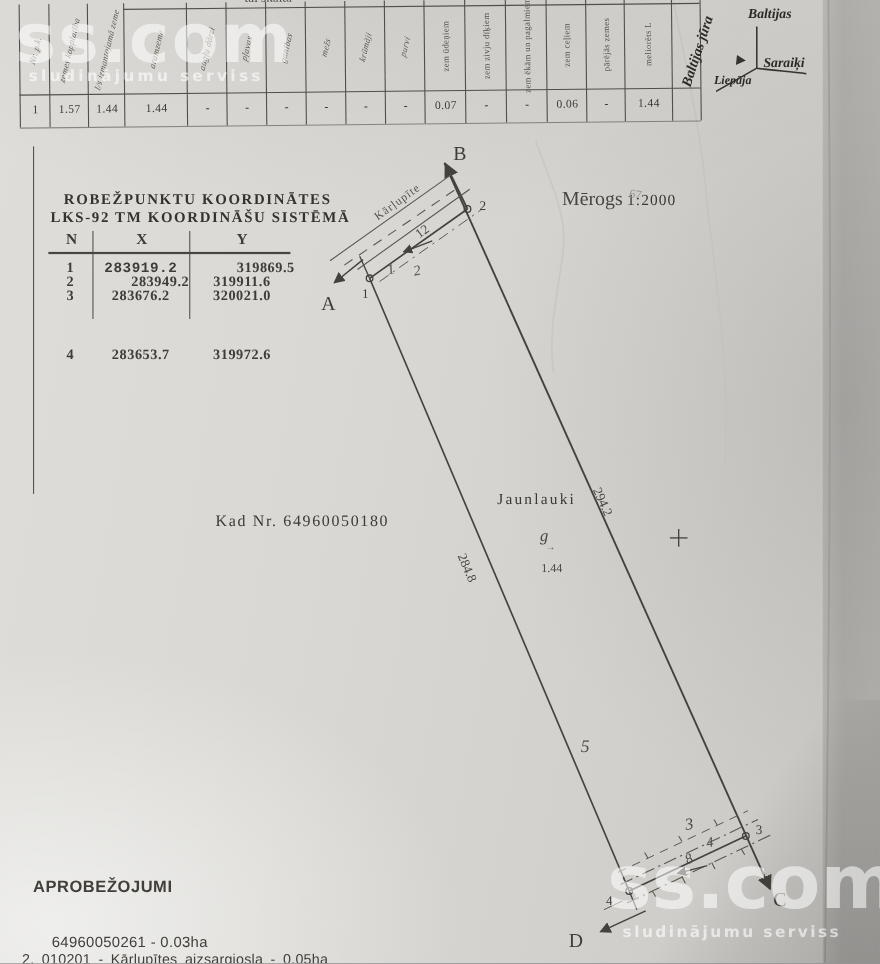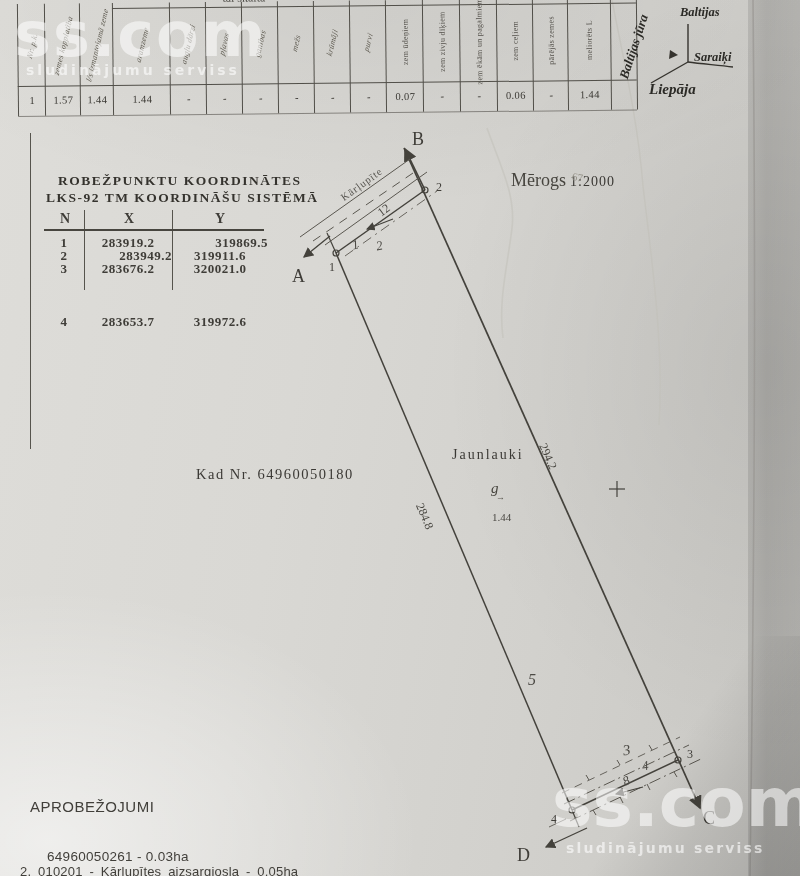--- a/index.html
+++ b/index.html
@@ -177,35 +177,35 @@
       </div>
     <div class="col last" style="left:568px;width:42px;">
         <span class="hdr">meliorēts L</span>
         <span class="val">1.44</span>
       </div>
   </div>
 
   <div class="txt bold it" style="left:616px;top:76px;transform:rotate(-72deg);transform-origin:0 0;font-size:13px;color:#2b2a26;">Baltijas jūra</div>
   <div class="txt bold it" style="left:680px;top:5px;font-size:12.5px;color:#2b2a26;">Baltijas</div>
   <div class="txt bold it" style="left:694px;top:50px;font-size:12.5px;color:#2b2a26;">Saraiķi</div>
-  <div class="txt bold it" style="left:649px;top:81px;font-size:15px;color:#2b2a26;">Liepāja</div>
+  <div class="txt bold it" style="left:649px;top:67px;font-size:11px;color:#2b2a26;">Liepāja</div>
 
   <div class="shade" style="left:30px;top:133px;width:1.2px;height:316px;background:#56544d;z-index:2;"></div>
   <div class="txt bold typew" style="left:58px;top:162px;font-size:13.5px;color:#35332e;">ROBEŽPUNKTU KOORDINĀTES</div>
   <div class="txt bold typew" style="left:46px;top:179px;font-size:13.5px;color:#35332e;">LKS-92 TM KOORDINĀŠU SISTĒMĀ</div>
 
   <div class="txt bold" style="left:50px;top:211px;width:30px;text-align:center;font-size:14px;">N</div>
   <div class="txt bold" style="left:86px;top:211px;width:86px;text-align:center;font-size:14px;">X</div>
   <div class="txt bold" style="left:174px;top:211px;width:92px;text-align:center;font-size:14px;">Y</div>
   <div class="shade" style="left:84px;top:210px;width:1px;height:80px;background:#56544d;z-index:2;"></div>
   <div class="shade" style="left:172px;top:210px;width:1px;height:80px;background:#56544d;z-index:2;"></div>
   <div class="shade" style="left:44px;top:229px;width:220px;height:1.6px;background:#47453f;z-index:2;"></div>
 
   <div class="txt" style="left:44px;top:235px;font-size:13px;font-weight:600;letter-spacing:.5px;">
-    <span style="display:inline-block;width:40px;text-align:center;">1</span><span style="display:inline-block;width:88px;text-align:center;">283919.2</span><span style="display:inline-block;width:96px;text-align:right;">319869.5</span>
+    <span style="display:inline-block;width:40px;text-align:center;">1</span><span style="display:inline-block;width:88px;text-align:center;font-family:Liberation Mono, monospace;">283919.2</span><span style="display:inline-block;width:96px;text-align:right;">319869.5</span>
   </div>
   <div class="txt" style="left:44px;top:248px;font-size:13px;font-weight:600;letter-spacing:.5px;">
     <span style="display:inline-block;width:40px;text-align:center;">2</span><span style="display:inline-block;width:88px;text-align:right;">283949.2</span><span style="display:inline-block;width:96px;text-align:center;">319911.6</span>
   </div>
   <div class="txt" style="left:44px;top:261px;font-size:13px;font-weight:600;letter-spacing:.5px;">
     <span style="display:inline-block;width:40px;text-align:center;">3</span><span style="display:inline-block;width:88px;text-align:center;">283676.2</span><span style="display:inline-block;width:96px;text-align:center;">320021.0</span>
   </div>
   <div class="txt" style="left:44px;top:274px;font-size:13px;font-weight:700;letter-spacing:.5px;margin-top:40px;">
     <span style="display:inline-block;width:40px;text-align:center;">4</span><span style="display:inline-block;width:88px;text-align:center;">283653.7</span><span style="display:inline-block;width:96px;text-align:center;">319972.6</span>
   </div>
@@ -239,21 +239,21 @@
   <div class="txt" style="left:549px;top:441px;transform:rotate(66deg);transform-origin:0 0;font-size:12px;color:#47453f;">294.2</div>
   <div class="txt" style="left:426px;top:501px;transform:rotate(67deg);transform-origin:0 0;font-size:12px;color:#47453f;">284.8</div>
 
   <div class="txt" style="left:452px;top:447px;font-size:14px;letter-spacing:2px;color:#3b3935;">Jaunlauki</div>
   <div class="txt it" style="left:491px;top:480px;font-size:15px;color:#47453f;">g</div>
   <div class="txt" style="left:496px;top:492px;font-size:9px;color:#5a5750;">→</div>
   <div class="txt" style="left:492px;top:511px;font-size:11px;color:#4c4a45;">1.44</div>
 
   <div class="txt" style="left:572px;top:171px;font-size:11px;color:#97948b;transform:rotate(10deg);">67</div>
 
-  <div class="txt sans" style="left:30px;top:798px;font-size:15px;letter-spacing:.5px;color:#413f3a;">APROBEŽOJUMI</div>
+  <div class="txt sans" style="left:30px;top:798px;font-size:15px;letter-spacing:.5px;color:#413f3a;font-weight:bold;">APROBEŽOJUMI</div>
   <div class="txt sans" style="left:47px;top:849px;font-size:13.5px;letter-spacing:.3px;color:#413f3a;">64960050261 - 0.03ha</div>
   <div class="txt sans" style="left:20px;top:864px;font-size:13px;word-spacing:3px;letter-spacing:.2px;color:#413f3a;">2. 010201 - Kārļupītes aizsargjosla - 0.05ha</div>
 
   <div class="shade" style="left:748px;top:0;width:52px;height:876px;background:linear-gradient(90deg,rgba(0,0,0,.10),rgba(0,0,0,.15) 35%,rgba(0,0,0,.12));"></div>
   <div class="shade" style="right:0;bottom:0;width:280px;height:240px;background:linear-gradient(125deg,rgba(0,0,0,0) 52%,rgba(0,0,0,.08) 70%,rgba(0,0,0,.17));"></div>
 
   <div class="wm" style="left:14px;top:-2px;font-size:62px;letter-spacing:2px;">ss.com</div>
   <div class="wm wm-tag" style="left:26px;top:62px;font-size:14px;letter-spacing:3px;color:rgba(255,255,255,.6);">sludinājumu serviss</div>
   <div class="wm" style="left:552px;top:763px;font-size:68px;">ss.com</div>
   <div class="wm wm-tag" style="left:566px;top:840px;font-size:14px;letter-spacing:2.2px;color:rgba(255,255,255,.6);">sludinājumu serviss</div>

